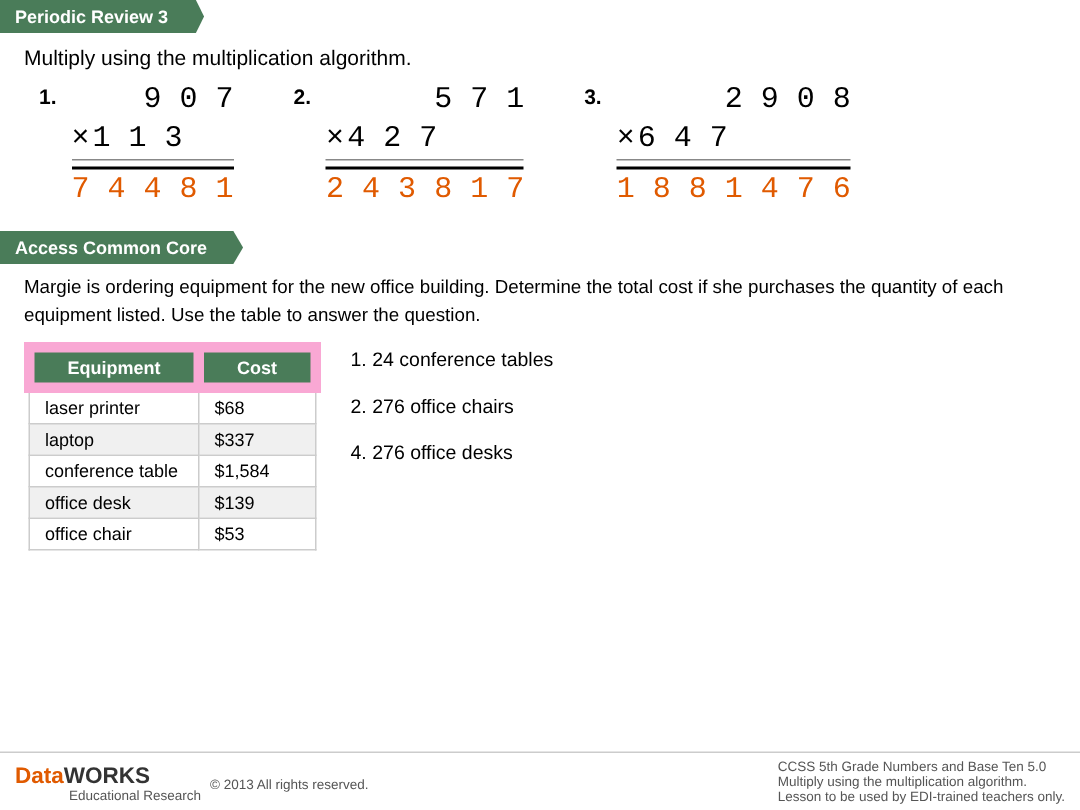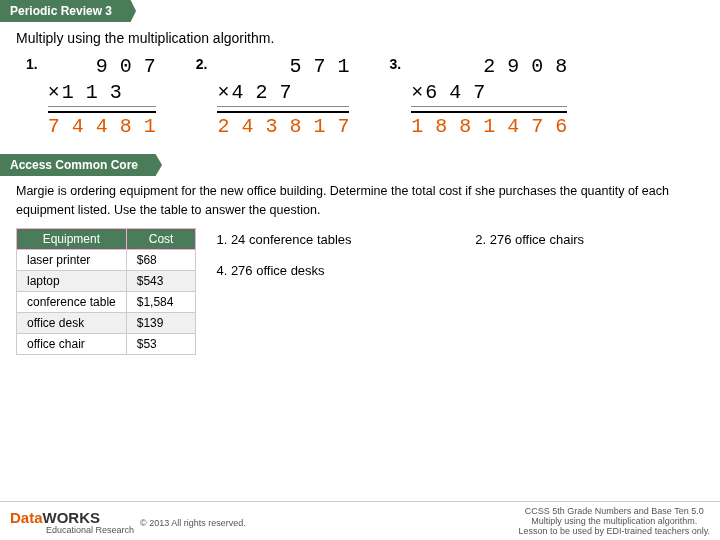--- a/index.html
+++ b/index.html
@@ -108,38 +108,38 @@
     .equip-table {
       border-collapse: collapse;
       font-size: 12px;
       min-width: 160px;
     }
 
     .equip-table th {
       background: #4a7c59;
       color: white;
       padding: 3px 22px;
-      border: 1px solid #f9a8d4;
-      font-weight: normal;
+      border: 7px solid #f9a8d4;
+      font-weight: bold;
     }
 
     .equip-table td {
       padding: 3px 10px;
       border: 1px solid #ccc;
     }
 
     .equip-table tr:nth-child(even) td {
       background: #f0f0f0;
     }
 
     
     .questions-grid {
       flex: 1;
       display: grid;
-      grid-template-columns: 1fr 1fr;
+      grid-template-columns: 1fr;
       grid-template-rows: auto auto;
       gap: 16px 30px;
       padding-top: 4px;
     }
 
     .q-item {
       font-size: 13px;
     }
 
     
@@ -185,21 +185,21 @@
     }
 
     .footer-copyright {
       font-size: 9px;
       color: #555;
     }
 
     .footer-right {
       font-size: 9px;
       color: #555;
-      text-align: center;
+      text-align: left;
       max-width: 280px;
     }
 
     .divider-line {
       border: none;
       border-top: 1.5px solid #888;
       margin: 0 0 4px 0;
     }
 
     .math-row {
@@ -293,21 +293,21 @@
             <th>Cost</th>
           </tr>
         </thead>
         <tbody id="equip-tbody">
         <tr>
               <td>laser printer</td>
               <td>$68</td>
             </tr>
             <tr>
               <td>laptop</td>
-              <td>$543</td>
+              <td>$337</td>
             </tr>
             <tr>
               <td>conference table</td>
               <td>$1,584</td>
             </tr>
             <tr>
               <td>office desk</td>
               <td>$139</td>
             </tr>
             <tr>

